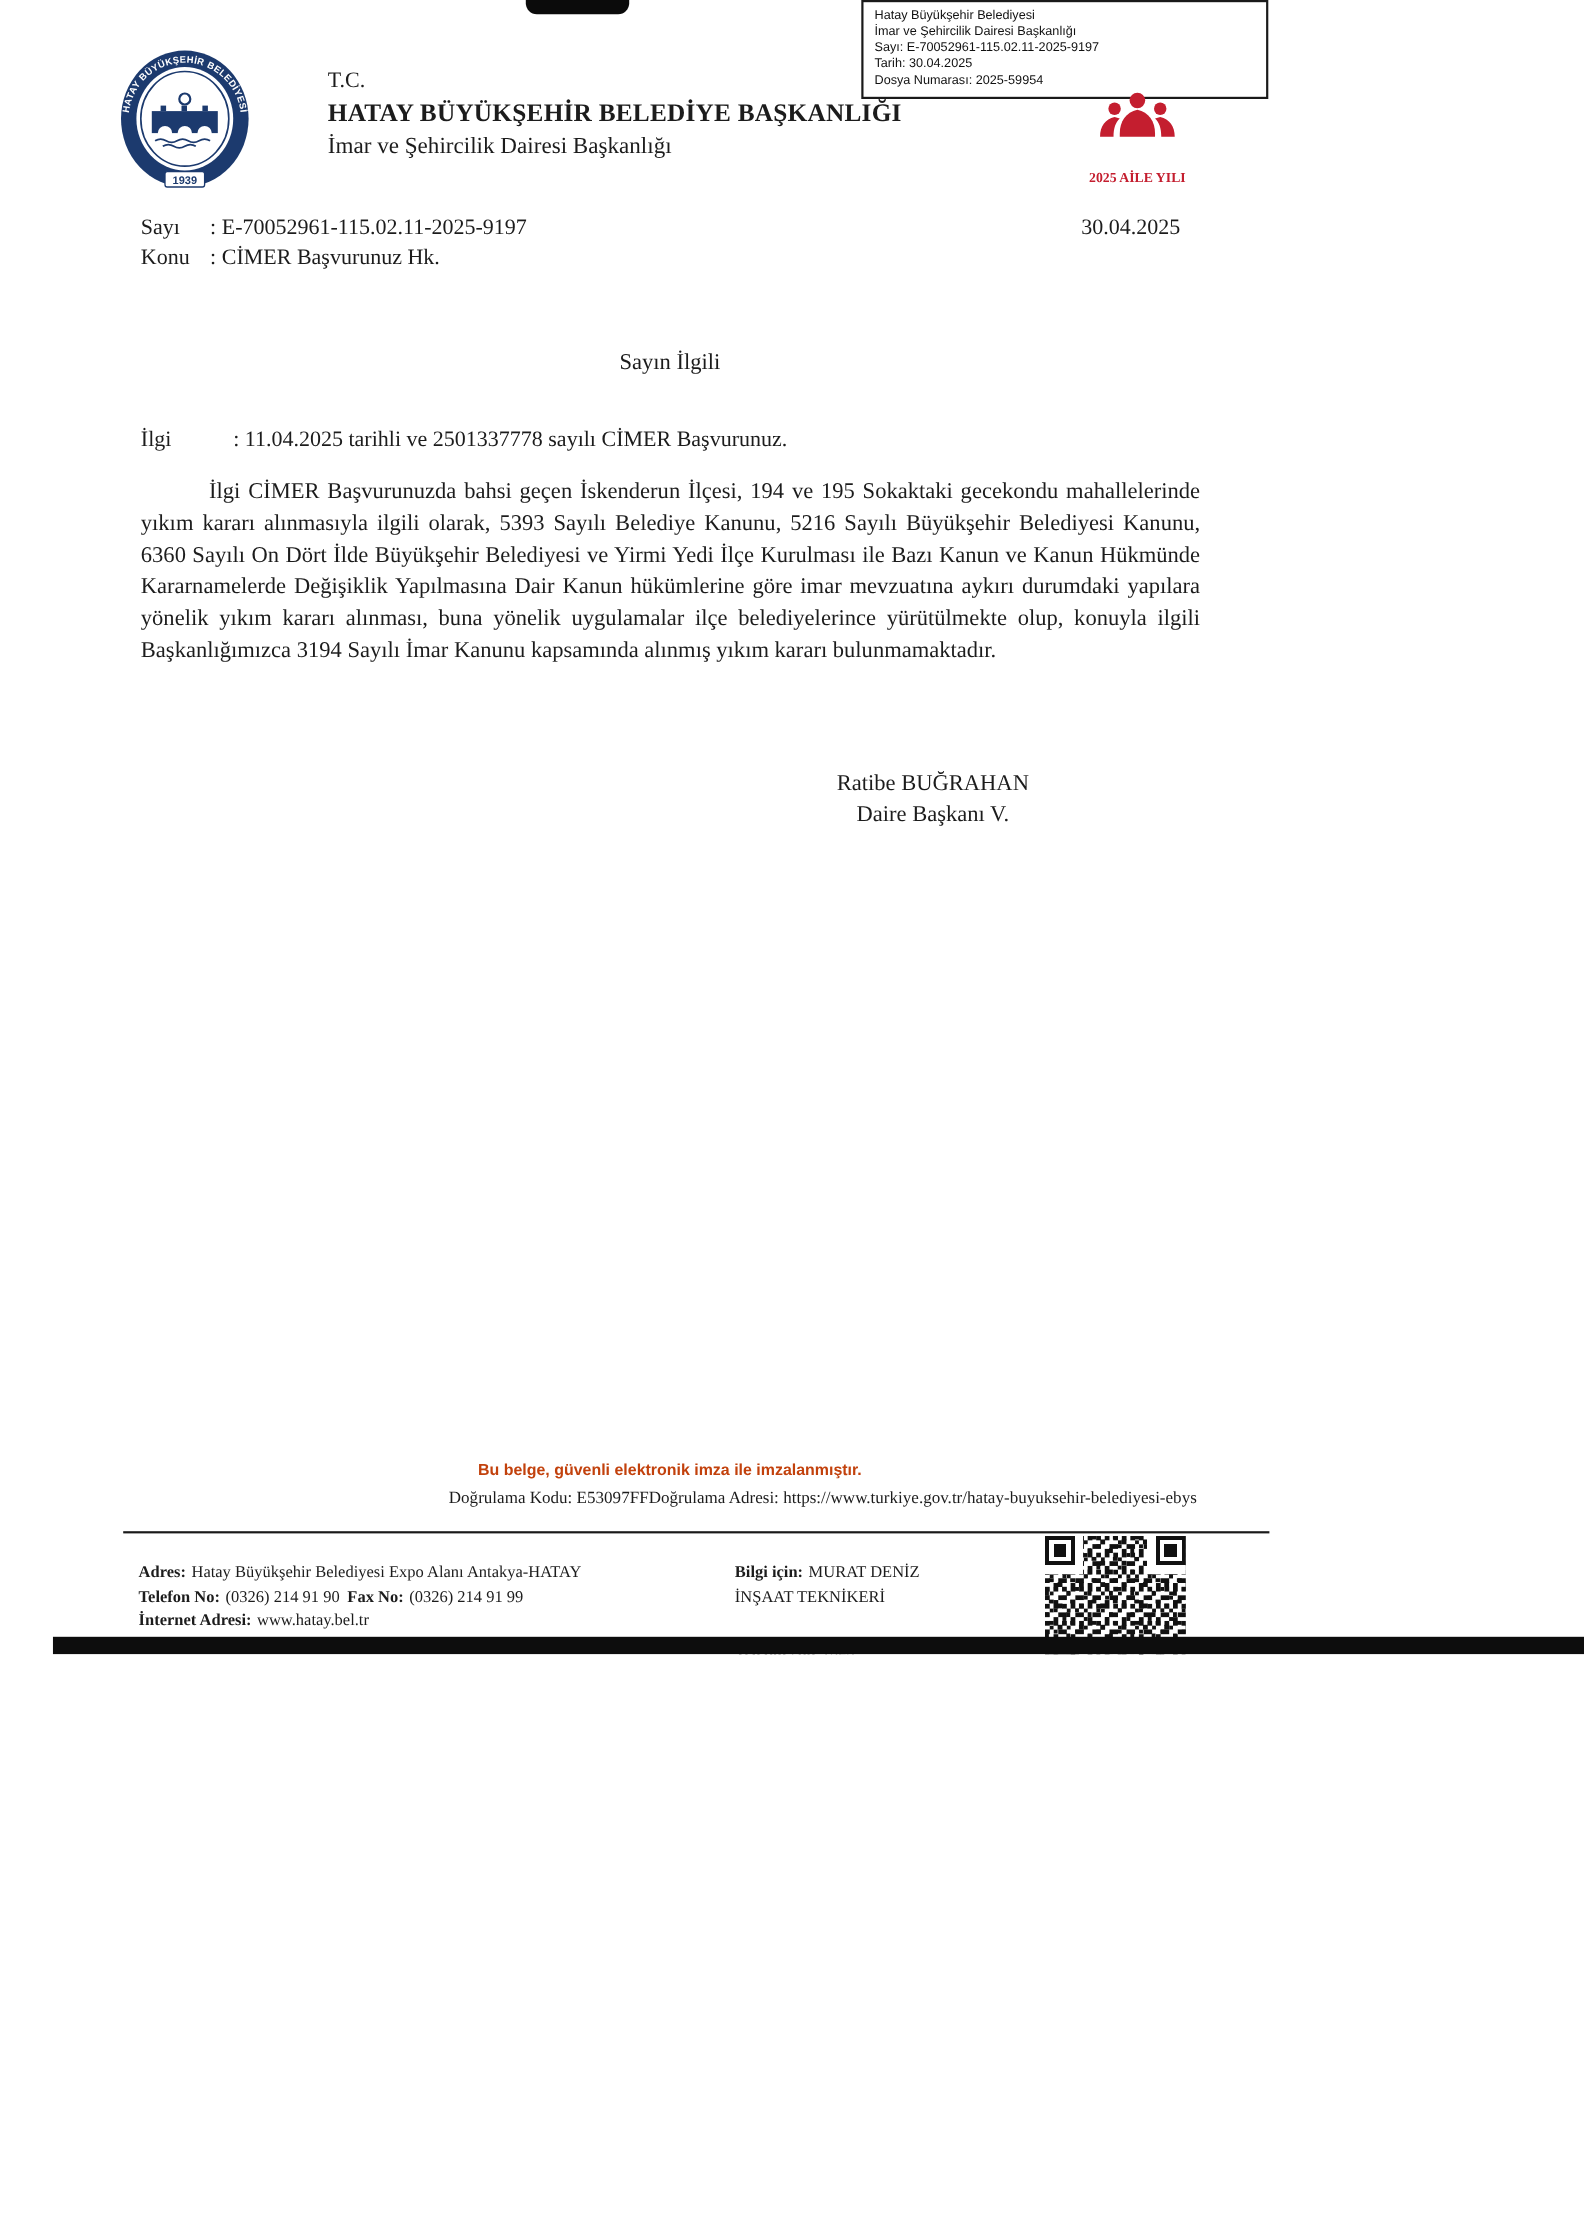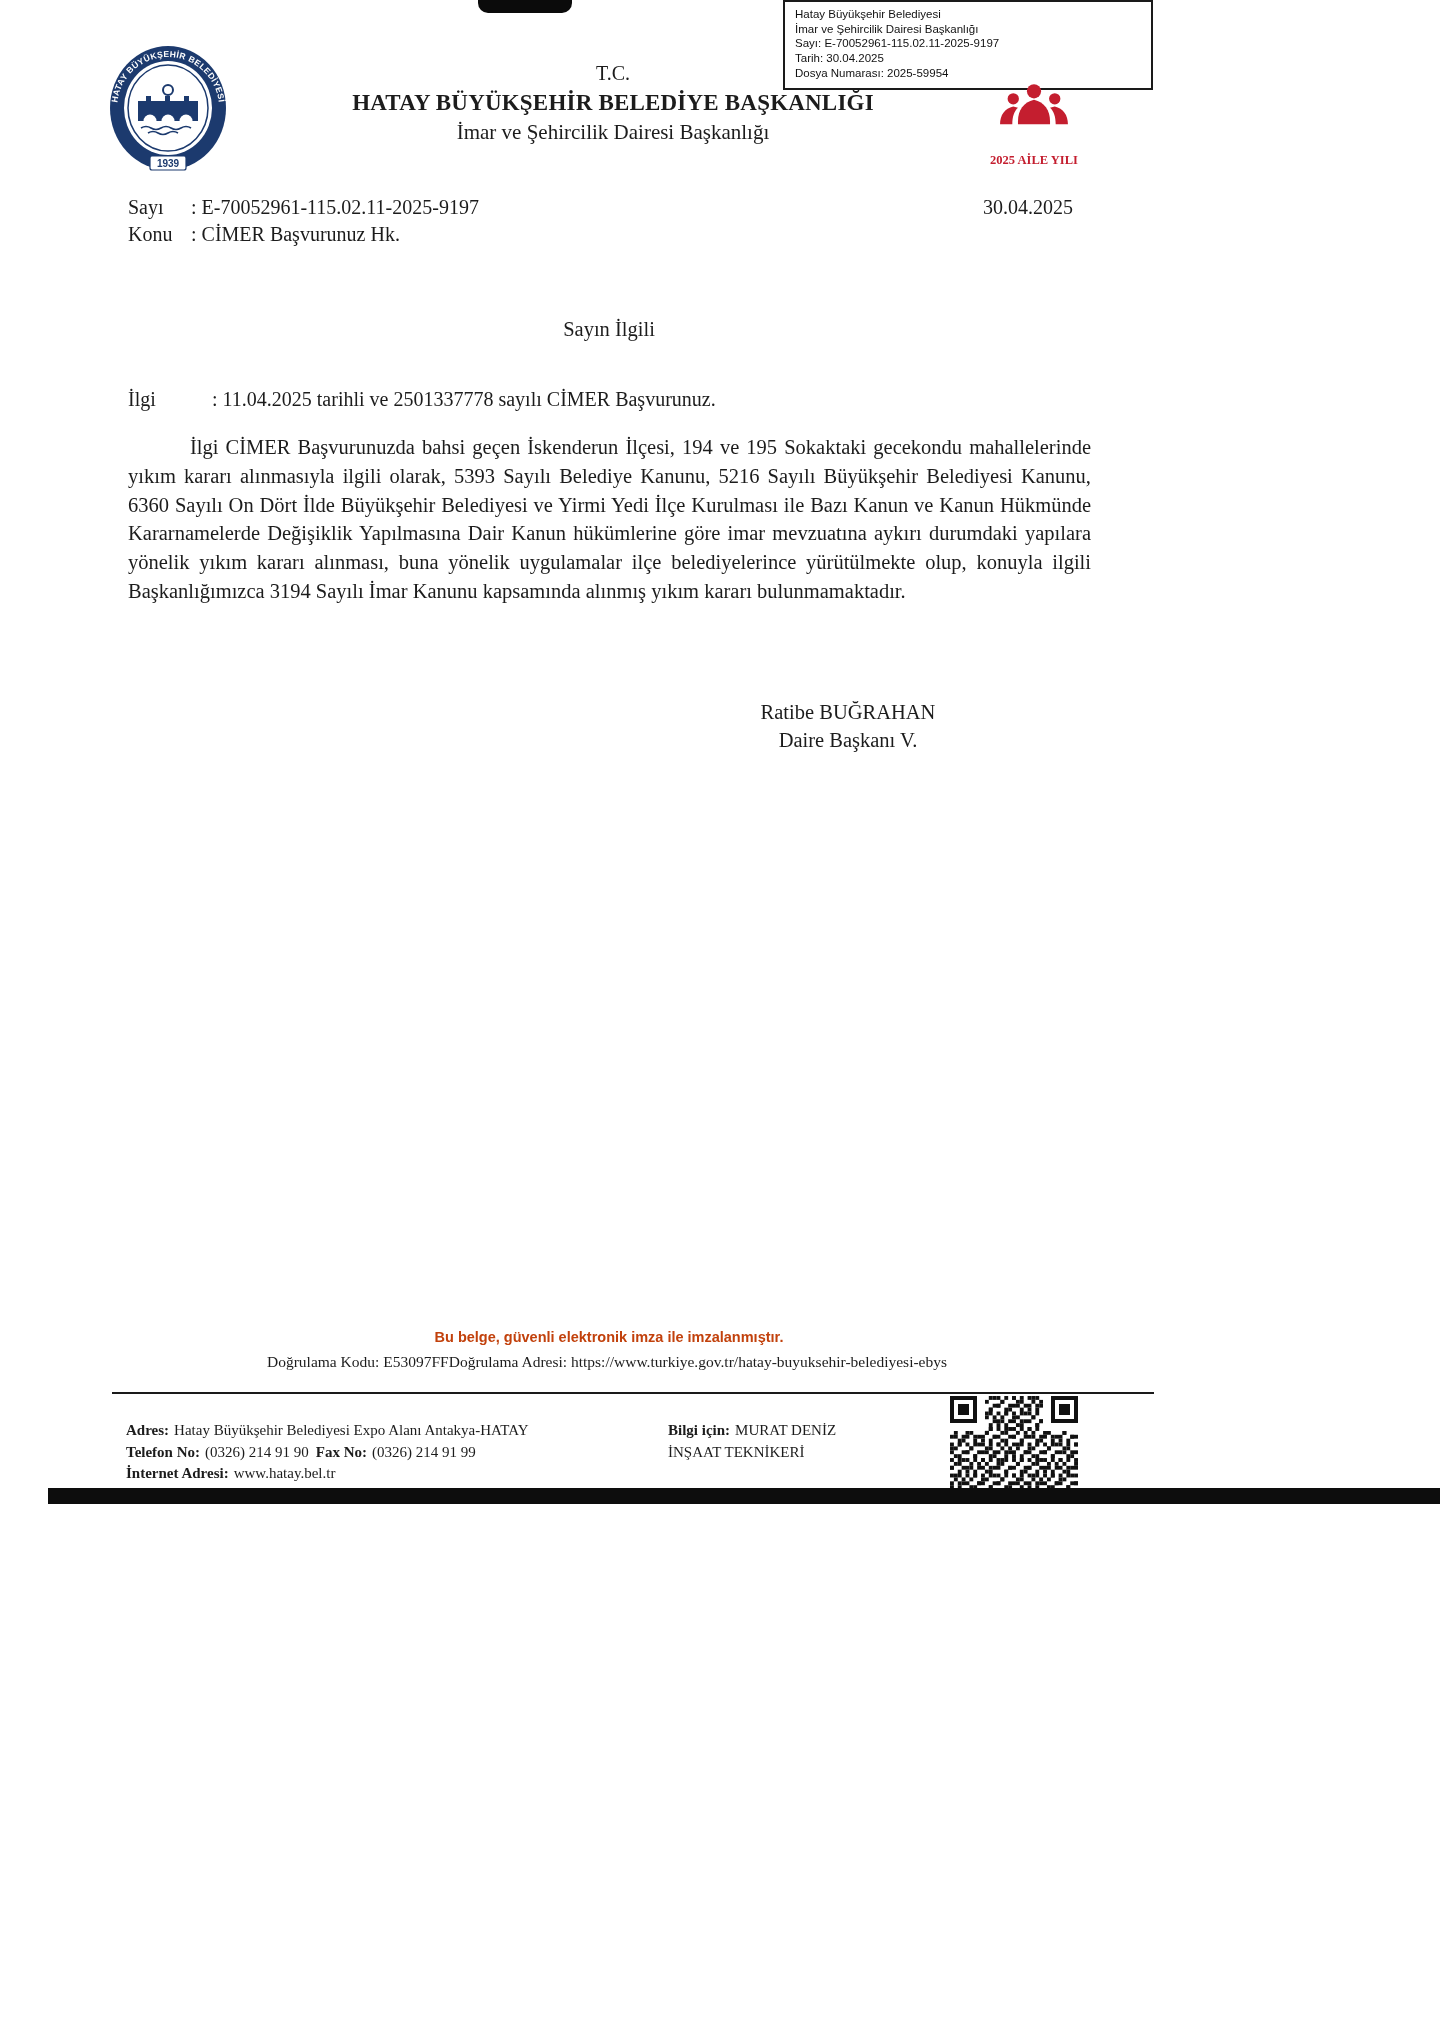--- a/index.html
+++ b/index.html
@@ -17,21 +17,21 @@
     position: absolute; left: 430px; top: 0; width: 94px; height: 13px;
     background: #0b0b0b; border-radius: 0 0 10px 10px;
   }
   .meta-box {
     position: absolute; left: 735px; top: 0; width: 370px; box-sizing: border-box;
     border: 2px solid #1a1a1a; padding: 5px 10px 7px;
     font-family: "Liberation Sans", sans-serif; font-size: 11.5px; line-height: 1.28;
     color: #111; background: #fff;
   }
   .emblem-left { position: absolute; left: 60px; top: 40px; width: 120px; height: 142px; }
-  .header { position: absolute; left: 250px; top: 62px; width: 630px; text-align: center; }
+  .header { position: absolute; left: 250px; top: 62px; width: 630px; }
   .header .tc { font-size: 20px; margin-bottom: 5px; }
   .header .title { font-size: 23px; font-weight: bold; margin-bottom: 4px; letter-spacing: 0.2px; }
   .header .subtitle { font-size: 21px; }
   .emblem-right { position: absolute; left: 936px; top: 80px; width: 100px; text-align: center; }
   .family-label { color: #c41e2f; font-weight: bold; font-size: 12.5px; margin-top: 3px; }
   .ref-block { position: absolute; left: 80px; top: 194px; font-size: 20px; line-height: 27px; }
   .ref-label { display: inline-block; width: 63px; }
   .date { position: absolute; left: 935px; top: 196px; font-size: 20px; }
   .salutation { position: absolute; left: 80px; top: 318px; width: 962px; text-align: center; font-size: 20.5px; }
   .ilgi { position: absolute; left: 80px; top: 388px; font-size: 20px; }
@@ -39,21 +39,21 @@
   .body-text { position: absolute; left: 80px; top: 433px; width: 963px; font-size: 20.5px; line-height: 28.8px; }
   .par { margin: 0; text-indent: 62px; text-align: justify; }
   .closing { text-align: left; }
   .signature { position: absolute; left: 630px; top: 698px; width: 340px; text-align: center; font-size: 20.5px; line-height: 28px; }
   .esign {
     position: absolute; left: 80px; top: 1329px; width: 962px; text-align: center;
     color: #c2410c; font-family: "Liberation Sans", sans-serif; font-size: 14.5px; font-weight: bold;
   }
   .verify-row {
     position: absolute; left: 78px; top: 1353px; width: 962px;
-    display: flex; justify-content: center; font-size: 15.5px;
+    display: flex; justify-content: flex-end; font-size: 15.5px;
   }
   .divider { position: absolute; left: 64px; top: 1392px; width: 1042px; height: 2px; background: #1a1a1a; }
   .footer-left { position: absolute; left: 78px; top: 1420px; font-size: 15px; line-height: 21.5px; }
   .footer-right { position: absolute; left: 620px; top: 1420px; width: 260px; text-align: left; font-size: 15px; line-height: 21.5px; }
   .f-label { font-weight: bold; padding-right: 5px; }
   .f-label2 { padding-left: 7px; }
   .f-phone { margin-top: 28px; }
   .qr { position: absolute; left: 902px; top: 1396px; width: 128px; height: 128px; }
   .bottom-bar { position: absolute; left: 0; bottom: 0; width: 1440px; height: 16px; background: #0d0d0d; }
 </style>

